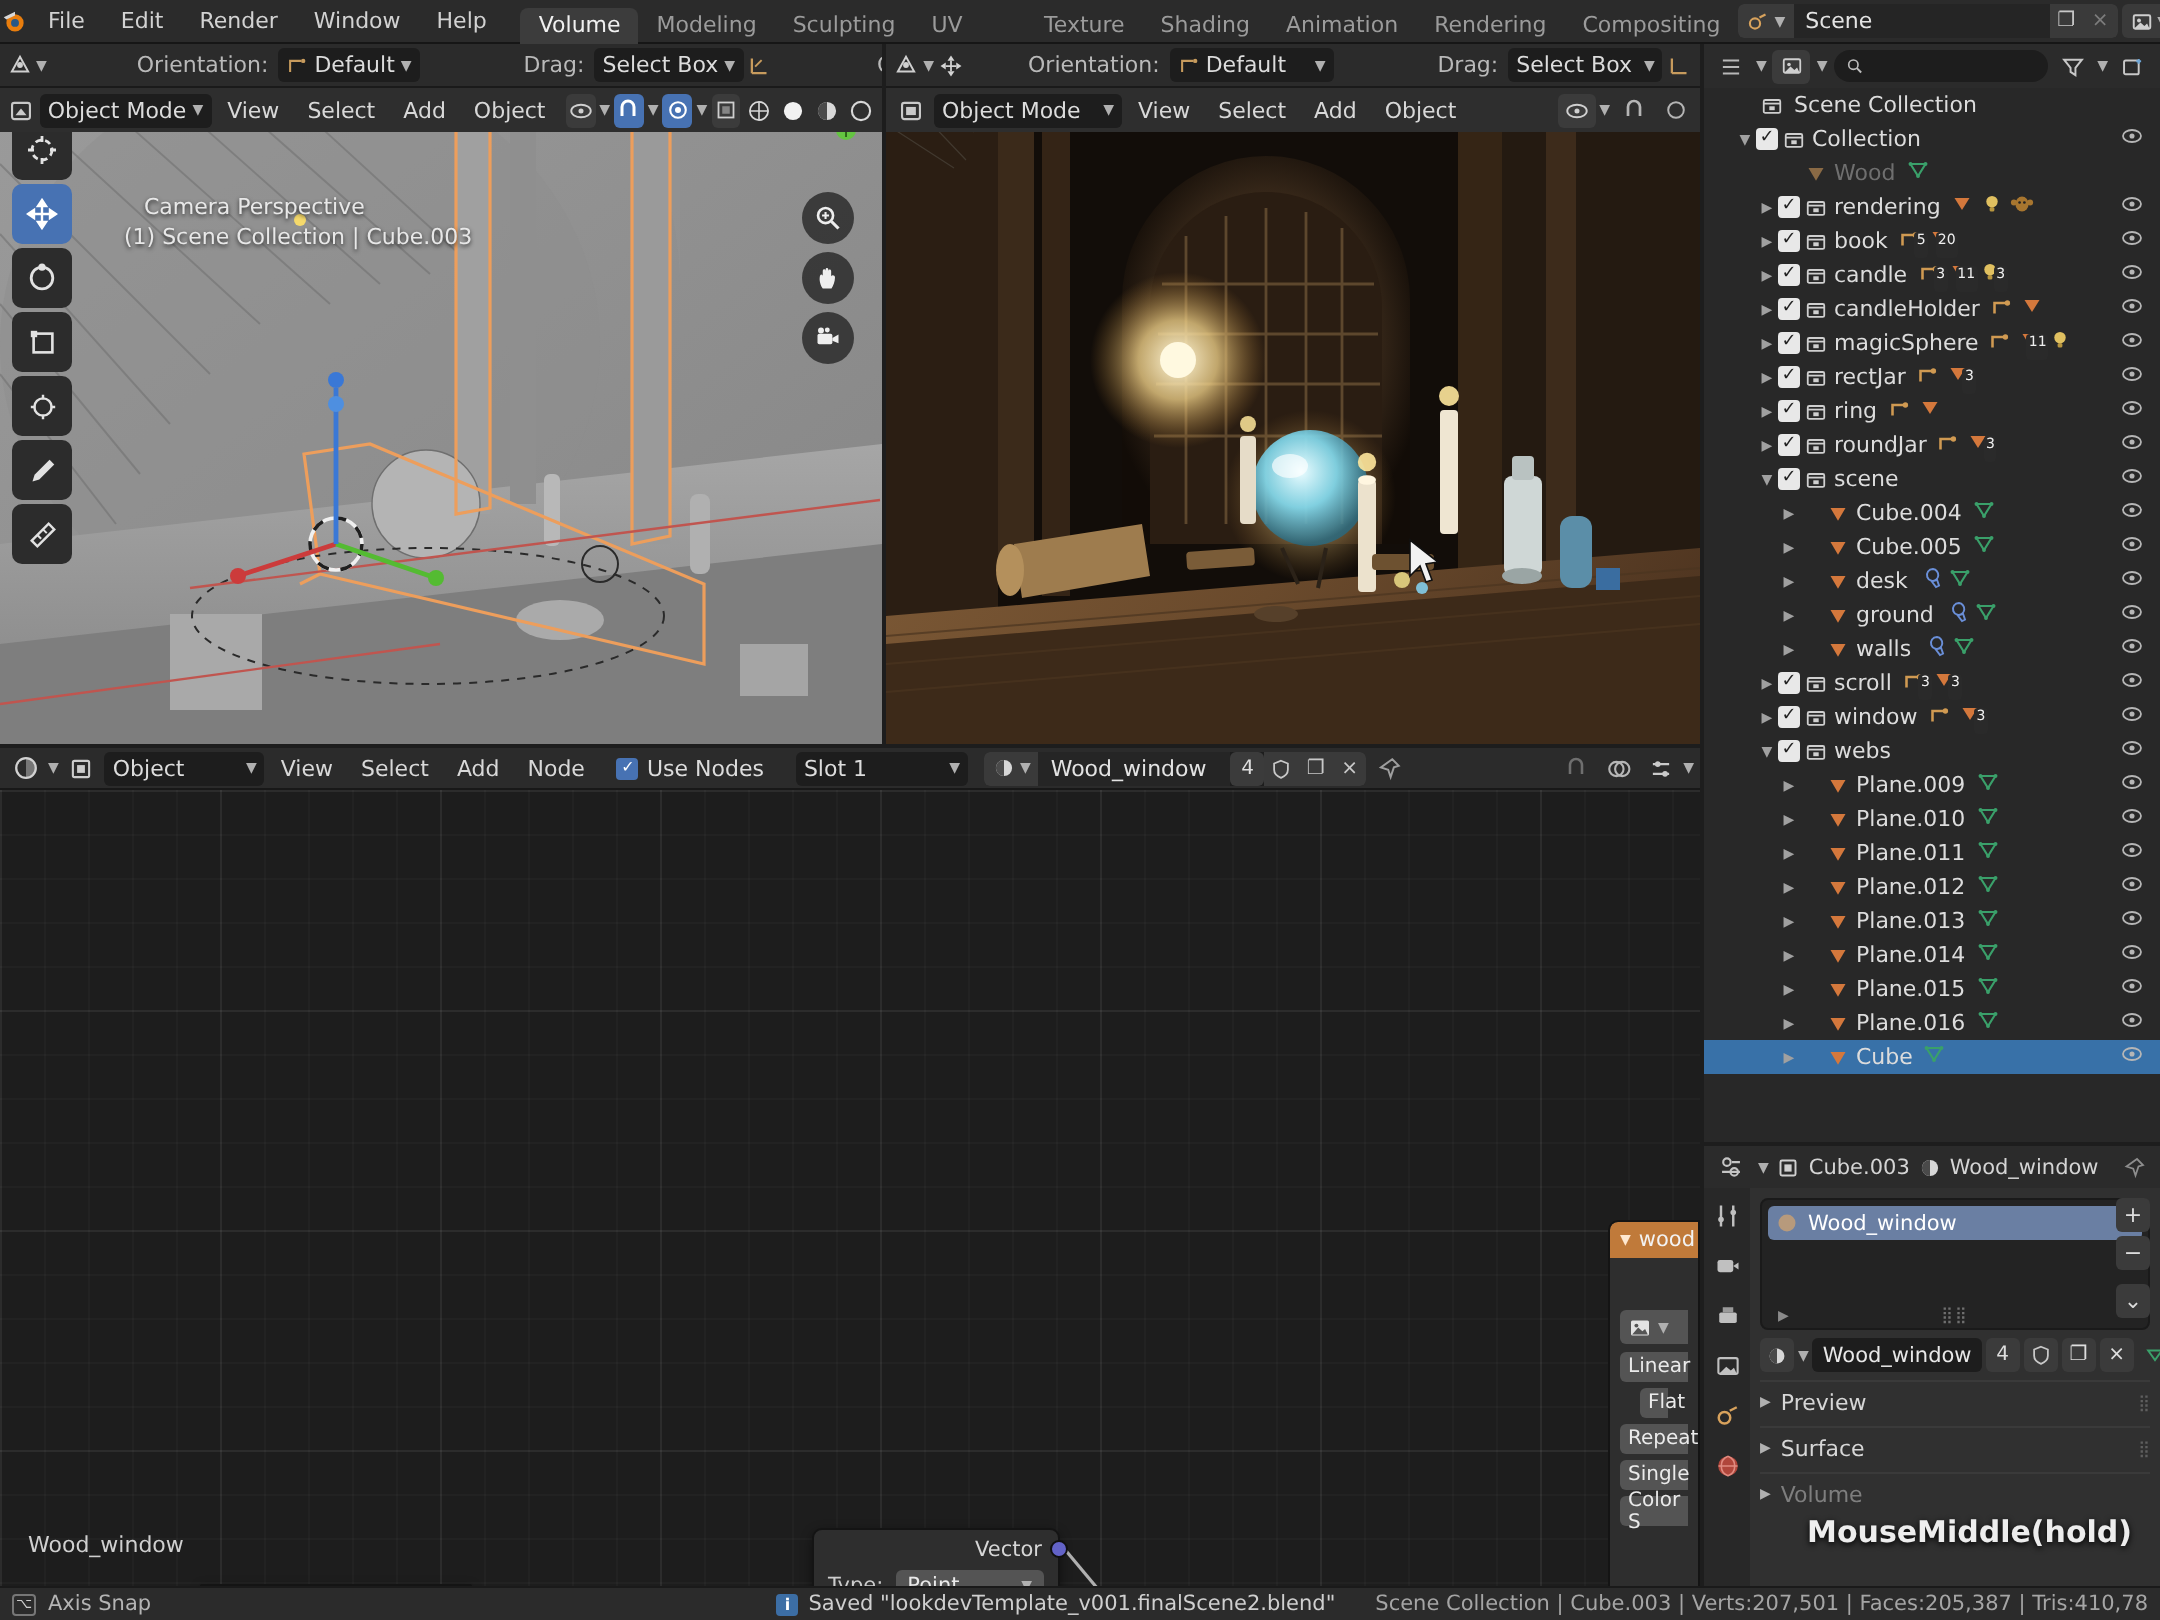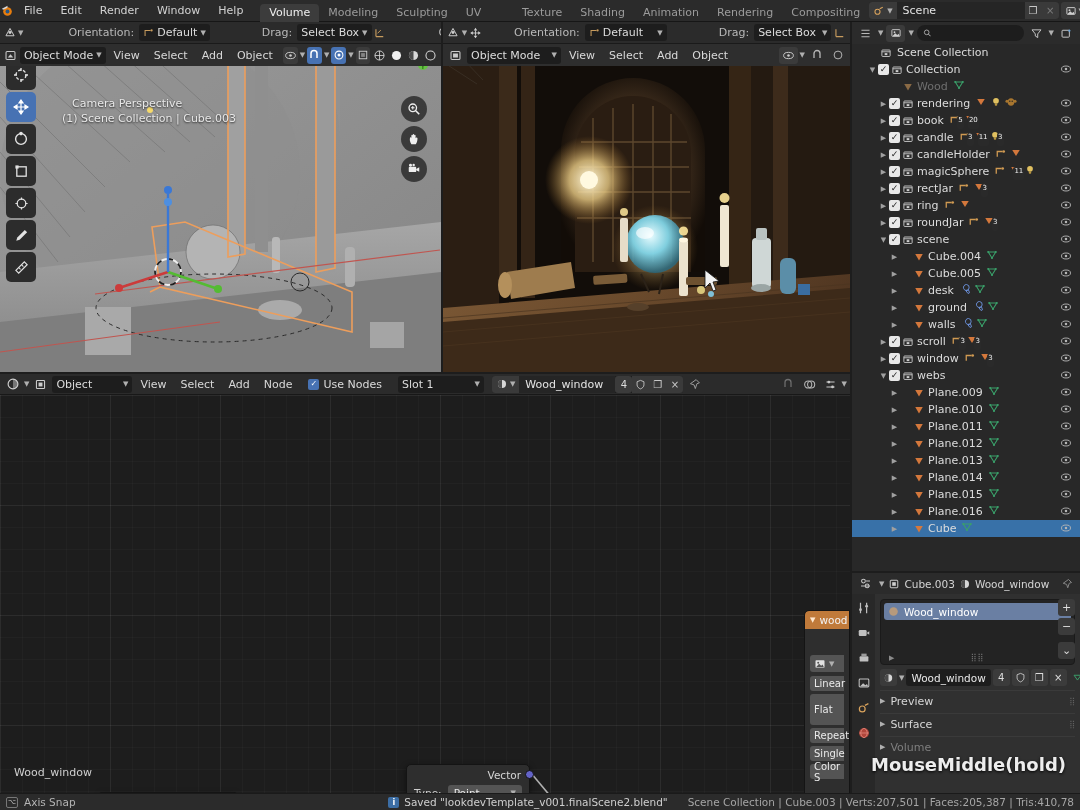--- a/index.html
+++ b/index.html
@@ -142,21 +142,21 @@
   
   .statusbar { position:absolute; bottom:0; left:0; width:1080px; height:17px;
     background:#2b2b2b; display:flex; align-items:center; gap:6px; padding:0 6px;
     font-size:10.5px; color:#b4b4b4; border-top:1px solid #1a1a1a; }
   .kbd { width:12px; height:11px; border:1px solid #777; border-radius:2px;
     display:flex; align-items:center; justify-content:center; font-size:7px; color:#ccc; }
   .saved { margin-left:auto; display:flex; align-items:center; gap:5px; color:#cfcfcf; }
   .info-i { width:11px; height:11px; border-radius:2px; background:#3c6ea5; color:#fff;
     display:flex; align-items:center; justify-content:center; font-size:8px; font-weight:bold; }
   .stats { margin-left:14px; color:#a5a5a5; }
-  .mm { position:absolute; right:14px; bottom:18px; font-size:18px; font-weight:bold;
+  .mm { position:absolute; right:14px; bottom:18px; font-size:15px; font-weight:bold;
     color:#ededed; text-shadow:0 1px 3px #000; z-index:30; }
 </style>
 </head>
 <body>
 
 <div class="topbar">
   <div class="tb-icon">
     <svg width="15" height="15" viewBox="0 0 16 16">
         <circle cx="8" cy="9" r="4.6" fill="#e87d0d"></circle>
         <circle cx="8" cy="9" r="2.1" fill="#265787"></circle>
@@ -761,21 +761,21 @@
     <div style="padding:4px 0">
       <div style="margin:22px 5px 4px; height:17px; background:#545454; border-radius:3px 0 0 3px; display:flex; align-items:center; gap:3px; padding:0 4px;">
         <svg width="12" height="12" viewBox="0 0 16 16">
             <rect x="2" y="3" width="12" height="10" rx="1" fill="#e3e3e3"></rect>
             <circle cx="5.6" cy="6.4" r="1.3" fill="#555"></circle>
             <path d="M2.8 12.4 L6.8 7.6 L9.6 10.2 L11.4 8.6 L13.2 12.4 Z" fill="#555"></path>
           </svg>
         <i class="chev">▼</i>
       </div>
       <div style="margin:3px 5px; height:15px; background:#545454; border-radius:3px 0 0 3px; display:flex; align-items:center; padding:0 4px; font-size:10px; color:#eaeaea;">Linear</div>
-      <div style="margin:3px 5px; height:31px; background:#545454; border-radius:3px 0 0 3px; display:flex; align-items:center; padding:0 4px; font-size:10px; color:#eaeaea;">Flat</div>
+      <div style="margin:3px 15px; height:15px; background:#545454; border-radius:3px 0 0 3px; display:flex; align-items:center; padding:0 4px; font-size:10px; color:#eaeaea;">Flat</div>
       <div style="margin:3px 5px; height:15px; background:#545454; border-radius:3px 0 0 3px; display:flex; align-items:center; padding:0 4px; font-size:10px; color:#eaeaea;">Repeat</div>
       <div style="margin:3px 5px; height:15px; background:#545454; border-radius:3px 0 0 3px; display:flex; align-items:center; padding:0 4px; font-size:10px; color:#eaeaea;">Single</div>
       <div style="margin:3px 5px; height:15px; background:#545454; border-radius:3px 0 0 3px; display:flex; align-items:center; padding:0 4px; font-size:10px; color:#eaeaea;">Color S</div>
     </div>
   </div>
 
   <div class="outliner">
     <div class="ol-hdr">
       <div class="icobtn plain">
         <svg width="13" height="13" viewBox="0 0 16 16">

